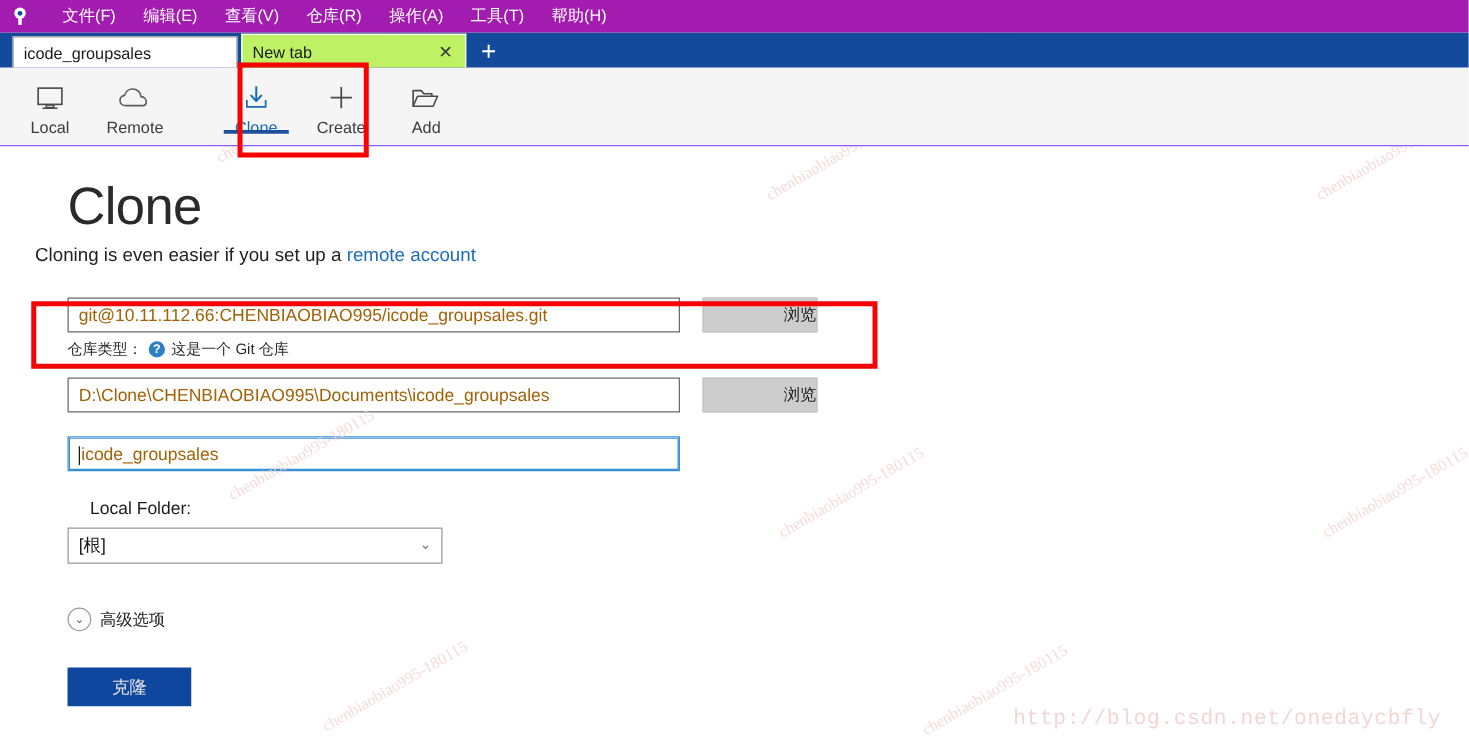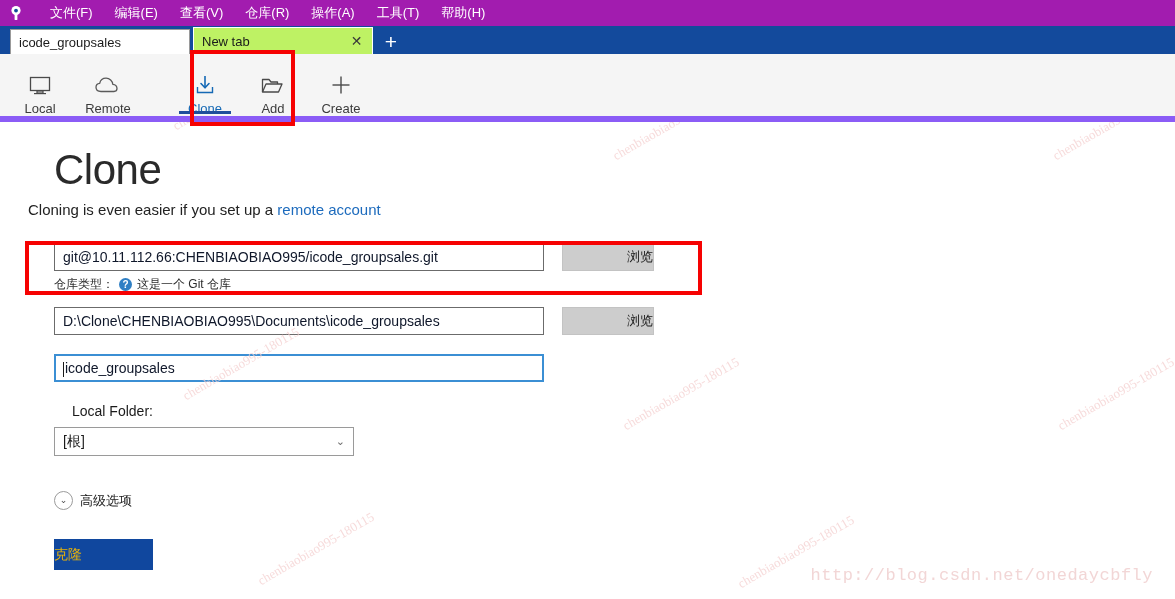--- a/index.html
+++ b/index.html
@@ -107,23 +107,23 @@
     font-size: 21px;
     cursor: pointer;
     line-height: 1;
     margin-left: 2px;
   }
 
   
   .toolbar {
     height: 62px;
     background: #f5f5f5;
-    border-bottom: 6px solid #8b5cf6;
-    display: flex;
-    align-items: flex-end;
+    border-bottom: 1px solid #8b5cf6;
+    display: flex;
+    align-items: center;
     padding-left: 6px;
     position: relative;
     z-index: 3;
   }
   .tool-btn {
     width: 68px;
     display: flex;
     flex-direction: column;
     align-items: center;
     justify-content: center;
@@ -191,21 +191,21 @@
     padding-left: 54px;
     margin-top: 0;
   }
   .text-input {
     width: 490px;
     height: 28px;
     box-sizing: border-box;
     border: 1px solid #6b6b6b;
     background: #ffffff;
     font-size: 14px;
-    color: #0f172a;
+    color: #a16207;
     padding: 0 8px;
     line-height: 26px;
     font-family: "Liberation Sans", sans-serif;
     outline: none;
   }
   .text-input.focused {
     border: 1px solid #3b8fd4;
     box-shadow: 0 0 0 1px #3b8fd4 inset;
   }
   .browse-btn {
@@ -290,26 +290,27 @@
     margin-right: 7px;
     line-height: 1;
   }
   .expander-label { font-size: 13px; color: #1a1a1a; }
 
   .primary-btn {
     margin-left: 54px;
     width: 99px;
     height: 31px;
     background: #10479e;
-    color: #eab308;
+    color: #e5e5e5;
     border: none;
     font-size: 14px;
     cursor: pointer;
     font-family: "Liberation Sans", sans-serif;
     line-height: 31px;
+    text-align: center;
   }
 
   
   .anno {
     position: absolute;
     border: 4px solid #f60202;
     box-sizing: border-box;
     pointer-events: none;
     z-index: 20;
   }
@@ -414,36 +415,36 @@
         <path d="M8 10.5 L12 14.8 L16 10.5" fill="none" stroke="#1569b5" stroke-width="1.6" stroke-linecap="round" stroke-linejoin="round"></path>
         <path d="M4.5 14 L4.5 19.5 L19.5 19.5 L19.5 14" fill="none" stroke="#1569b5" stroke-width="1.4"></path>
       </svg>
     </span>
     <span class="tb-label">Clone</span>
     <span class="tb-underline"></span>
   </div>
 
   <div class="tool-btn">
     <span class="tb-icon">
+      <svg width="24" height="24" viewBox="0 0 24 24">
+        <line x1="12" y1="3.5" x2="12" y2="20.5" stroke="#4a4a4a" stroke-width="1.4"></line>
+        <line x1="3.5" y1="12" x2="20.5" y2="12" stroke="#4a4a4a" stroke-width="1.4"></line>
+      </svg>
+    </span>
+    <span class="tb-label">Create</span>
+  </div>
+
+  <div class="tool-btn">
+    <span class="tb-icon">
       <svg width="26" height="22" viewBox="0 0 26 22">
         <path d="M2.5 17 L2.5 4.5 L9 4.5 L11 7 L17.5 7 L17.5 9" fill="none" stroke="#4a4a4a" stroke-width="1.3" stroke-linejoin="round"></path>
         <path d="M2.5 17 L6 9 L22 9 L18.5 17 Z" fill="none" stroke="#4a4a4a" stroke-width="1.3" stroke-linejoin="round"></path>
       </svg>
     </span>
     <span class="tb-label">Add</span>
-  </div>
-
-  <div class="tool-btn">
-    <span class="tb-icon">
-      <svg width="24" height="24" viewBox="0 0 24 24">
-        <line x1="12" y1="3.5" x2="12" y2="20.5" stroke="#4a4a4a" stroke-width="1.4"></line>
-        <line x1="3.5" y1="12" x2="20.5" y2="12" stroke="#4a4a4a" stroke-width="1.4"></line>
-      </svg>
-    </span>
-    <span class="tb-label">Create</span>
   </div>
 
 </div>
 
 <div class="content">
 
   <div class="page-title">Clone</div>
 
   <div class="subtitle">
     <span>Cloning is even easier if you set up a </span><a>remote account</a>

